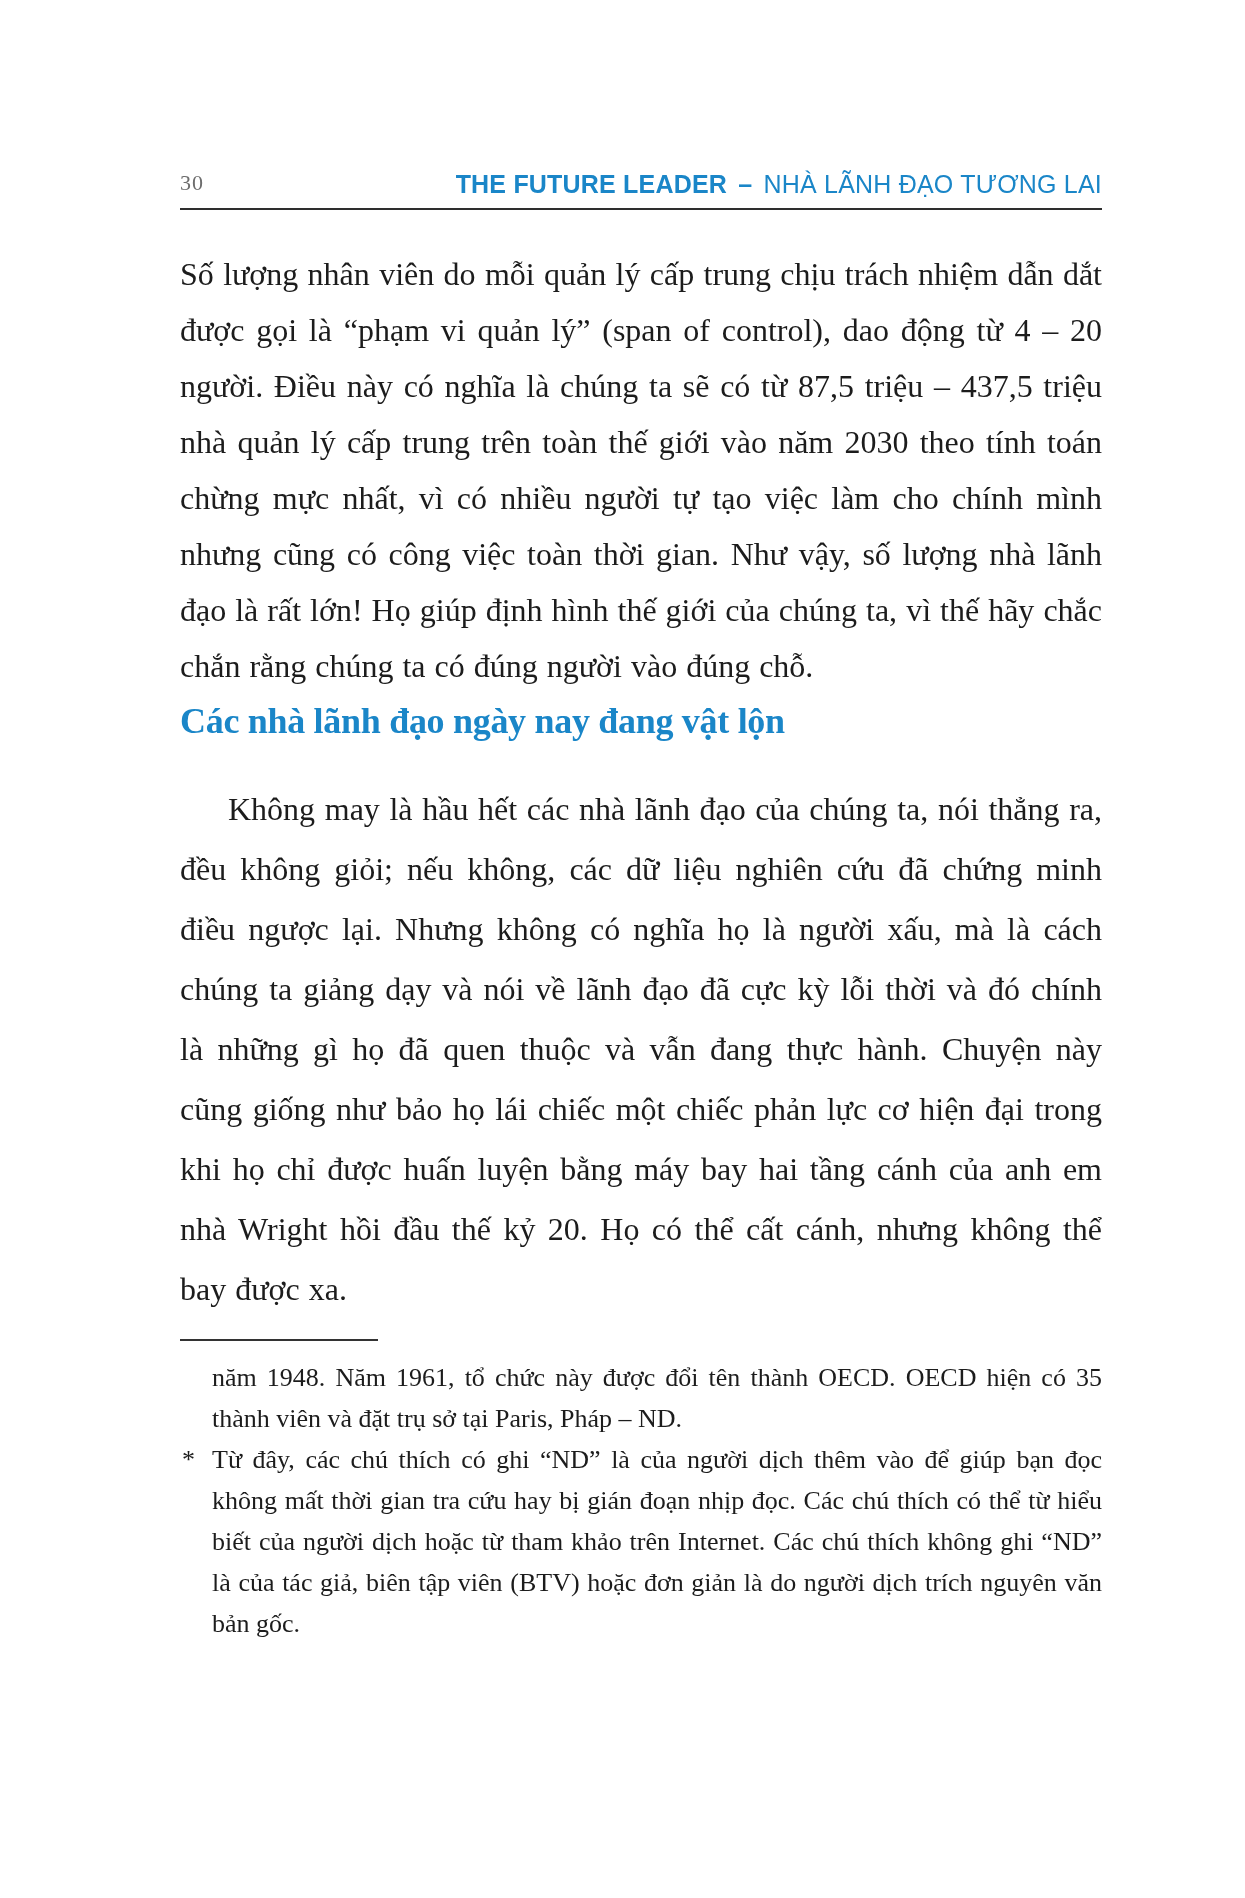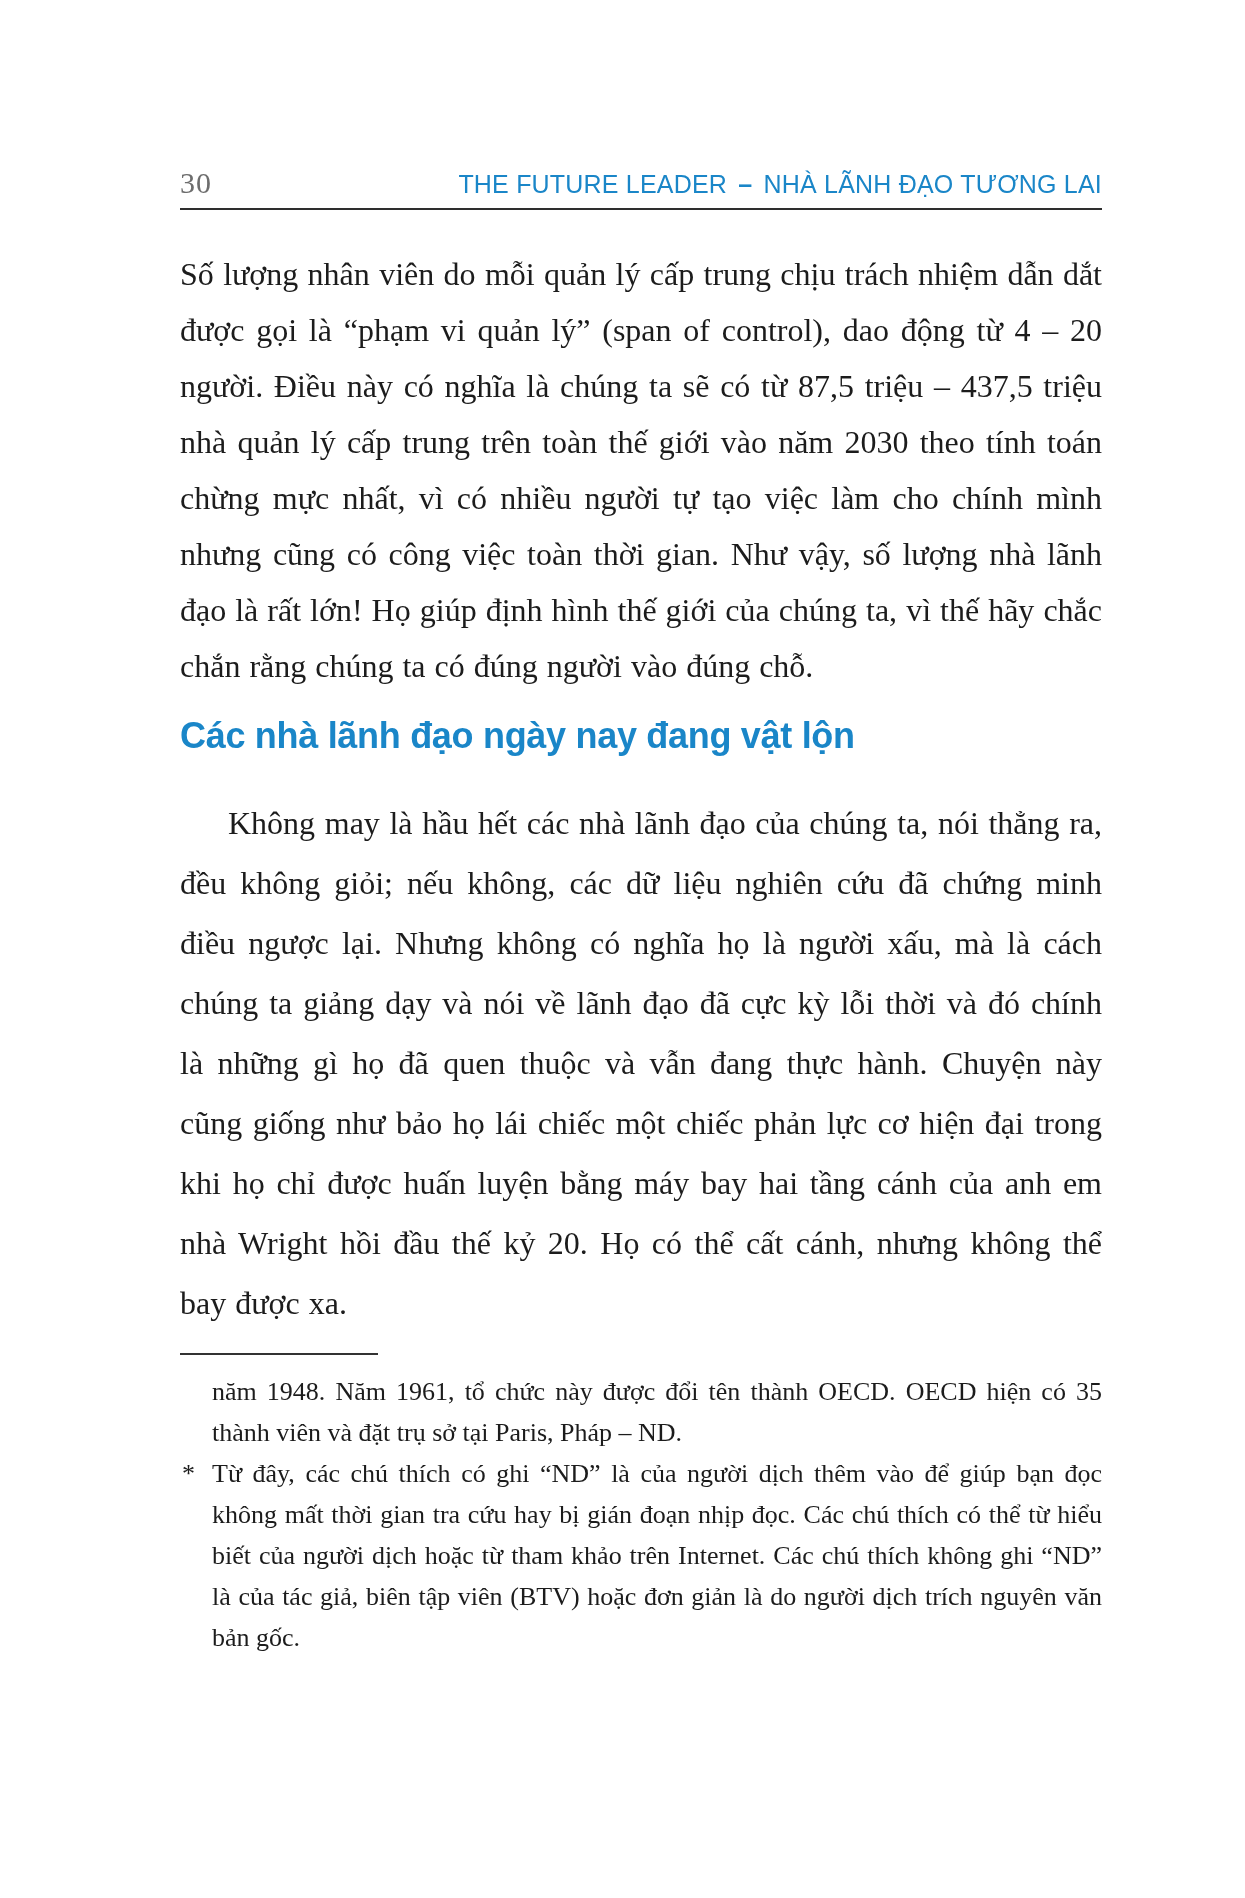--- a/index.html
+++ b/index.html
@@ -23,52 +23,51 @@
   
   .running-header {
     display: flex;
     align-items: flex-end;
     justify-content: space-between;
     border-bottom: 2px solid #2e2e2e;
     padding-bottom: 10px;
   }
   .page-number {
     font-family: "Liberation Serif", "DejaVu Serif", serif;
-    font-size: 30px;
+    font-size: 22px;
     line-height: 30px;
     color: #6d6d6d;
     letter-spacing: 1px;
   }
   .running-title {
     font-family: "Liberation Sans", "DejaVu Sans", sans-serif;
     font-size: 25px;
     line-height: 27px;
     color: #1a86c8;
     letter-spacing: 0.2px;
     white-space: nowrap;
   }
-  .running-title .rt-en { font-weight: 400; }
+  .running-title .rt-en { font-weight: 700; }
   .running-title .rt-sep { font-weight: 700; padding: 0 4px; }
   .running-title .rt-vi { font-weight: 400; }
   
   .body-text { margin-top: 36px; }
   .para {
     font-size: 32px;
     line-height: 56px;
     text-align: justify;
     text-justify: inter-word;
     word-spacing: 1px;
   }
   .para.indent { text-indent: 48px; }
   .para.tight { line-height: 60px; }
   
   .section-heading {
-    margin-top: 14px;
     margin-bottom: 30px;
-    font-family: Liberation Sans, sans-serif;
+    font-family: Liberation Serif, serif;
     font-weight: 700;
     font-size: 36px;
     line-height: 55px;
     color: #1a86c8;
     letter-spacing: -0.3px;
   }
   
   .footnote-rule {
     margin-top: 20px;
     width: 198px;

